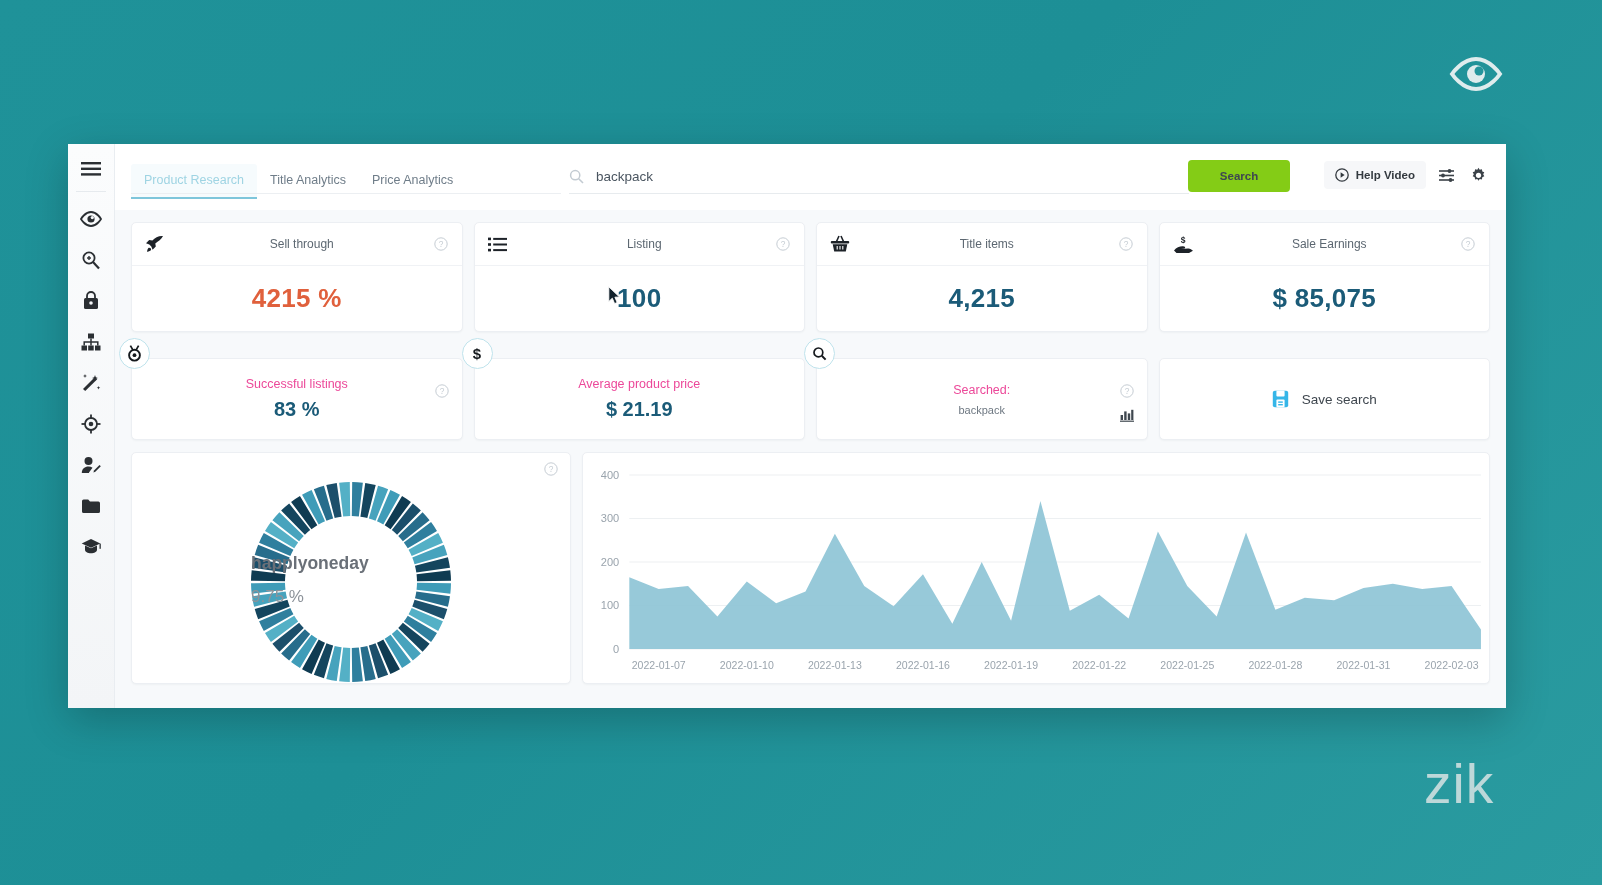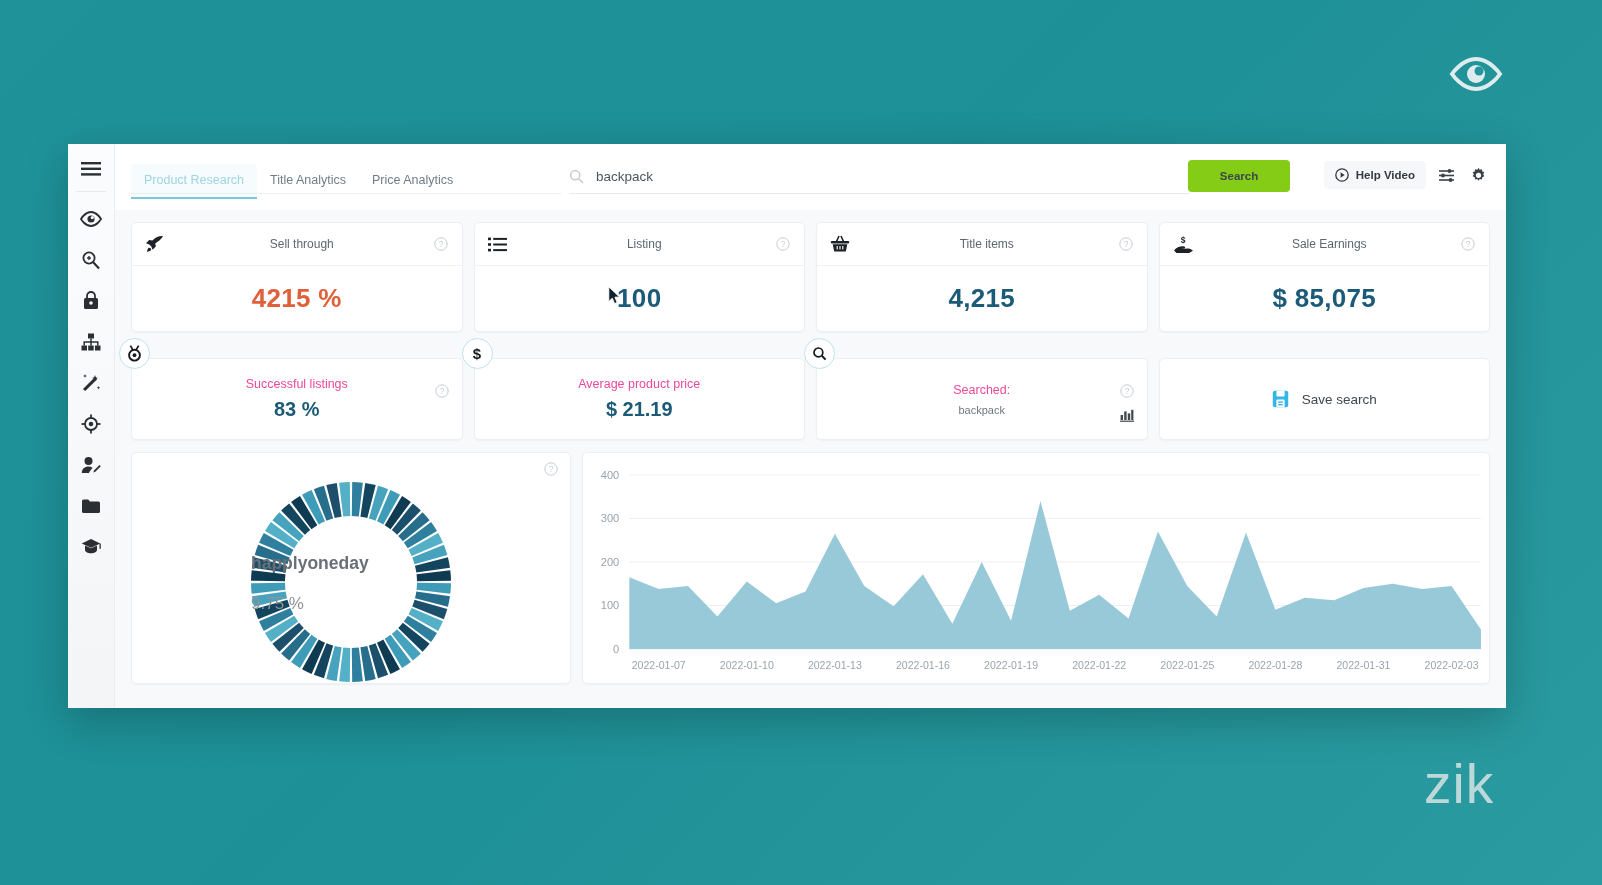--- a/index.html
+++ b/index.html
@@ -146,21 +146,21 @@
     box-shadow:0 1px 2px rgba(20,40,60,.04); position:relative;
   }
   .donut-panel{ width:440px; height:232px; flex:0 0 440px; }
   .donut-q{ position:absolute; right:12px; top:9px; color:#c5ccd3; }
   .donut-wrap{ position:absolute; left:50%; top:26px; transform:translateX(-50%); }
   .donut-label{
     position:absolute; left:50%; top:100px; transform:translateX(-50%);
     text-align:left; width:200px;
   }
   .donut-name{ font-size:17.5px; font-weight:bold; color:#6a7078; white-space:nowrap; }
-  .donut-pct{ font-size:17px; color:#8d939a; margin-top:20px; }
+  .donut-pct{ font-size:17px; color:#8d939a; margin-top:13px; }
 
   .area-panel{ flex:1; height:232px; min-width:0; overflow:hidden; }
 </style>
 </head>
 <body>
 
 <div class="backdrop"></div>
 
 <div class="eye-logo">
   <svg width="54" height="34" viewBox="0 0 54 34">

